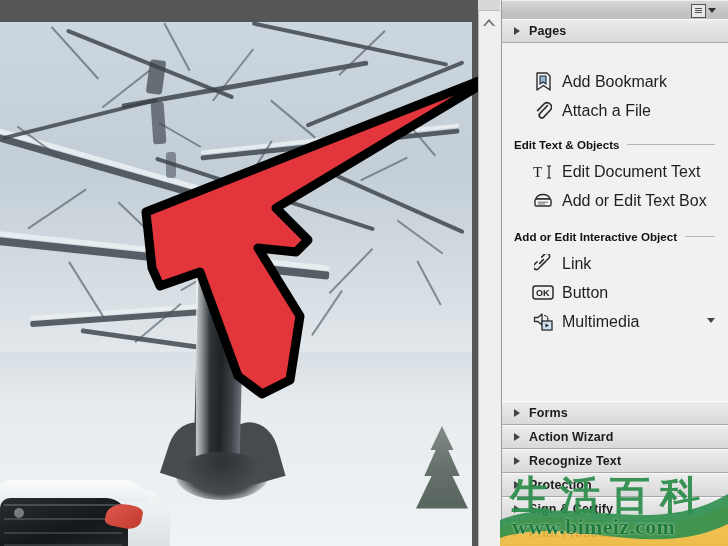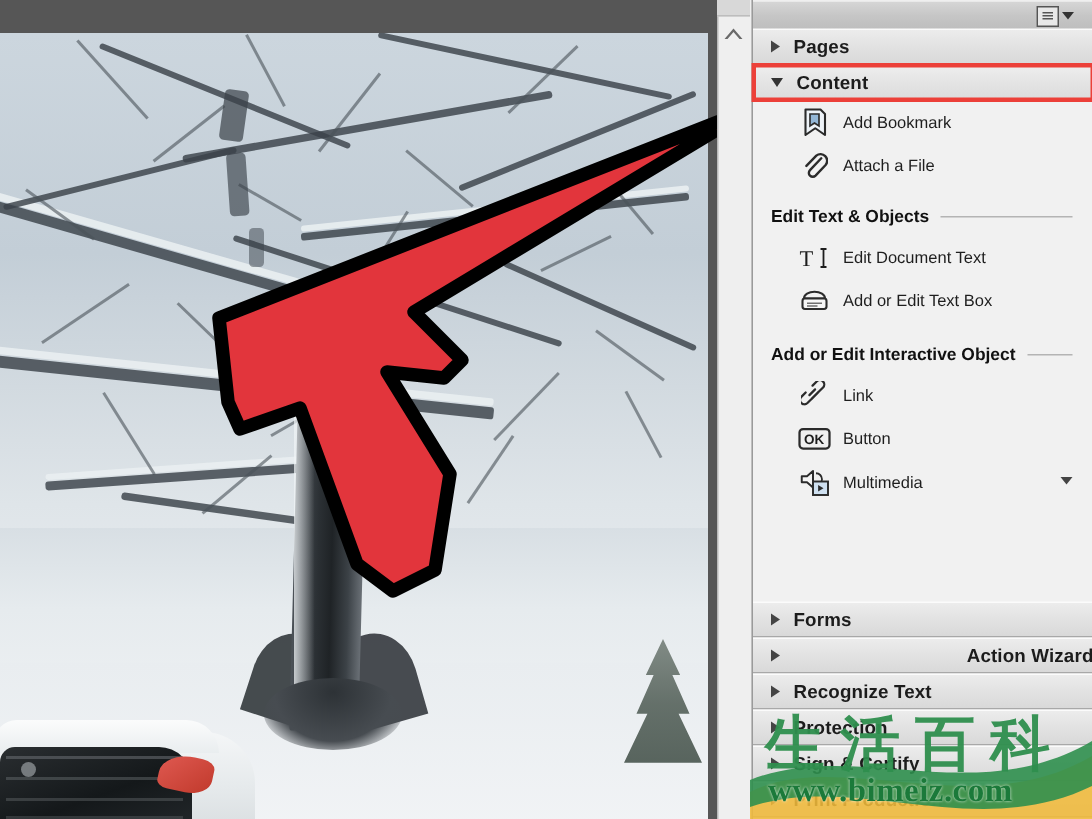--- a/index.html
+++ b/index.html
@@ -106,21 +106,21 @@
   .sec-head .lbl{font-size:12.5px;font-weight:bold;color:#1c1c1c;letter-spacing:.1px;}
 
   .sec-head.selected{outline:3px solid #ec4039;outline-offset:-2px;z-index:5;
       background:linear-gradient(180deg,#eeeeee 0%,#e4e4e4 50%,#dcdcdc 100%);}
 
   
   .content-body{position:absolute;left:0;top:67px;width:227px;height:352px;background:#f1f1f1;}
 
   .tool-row{position:relative;height:29px;display:flex;align-items:center;padding-left:30px;box-sizing:border-box;}
   .tool-row .ticon{width:22px;height:20px;margin-right:8px;display:flex;align-items:center;justify-content:center;flex:0 0 auto;}
-  .tool-row .tlbl{font-size:11px;color:#1e1e1e;}
+  .tool-row .tlbl{font-size:16px;color:#1e1e1e;}
   .tool-row .dd{position:absolute;right:14px;top:11px;width:0;height:0;
       border-left:4px solid transparent;border-right:4px solid transparent;border-top:5px solid #444;}
 
   .group-head{position:relative;height:26px;display:flex;align-items:center;padding:0 14px 0 12px;box-sizing:border-box;}
   .group-head .glbl{font-size:11.6px;font-weight:bold;color:#111;white-space:nowrap;}
   .group-head .rule{flex:1;height:1px;background:#b4b4b4;margin-left:8px;}
 
   
   .wm{position:absolute;left:500px;top:470px;width:228px;height:76px;pointer-events:none;overflow:hidden;}
   .wm-url{position:absolute;left:12px;top:44px;font-size:22px;color:#1b7a3a;
@@ -249,24 +249,20 @@
           </span>
         <span class="pm-caret"></span>
       </div>
     </div>
 
     <div class="sec-head" style="top:19px;">
       <span class="tri tri-right"></span>
       <span class="lbl">Pages</span>
     </div>
 
-    <div class="sec-head selected" style="top:43px;">
-      <span class="tri tri-down"></span>
-      <span class="lbl">Content</span>
-    </div>
 
     <div class="content-body">
 
       <div class="tool-row">
         <span class="ticon">
           <svg width="17" height="19" viewBox="0 0 17 19">
             <path d="M2 1 H12 L15 4 V18 L8.5 13.5 L2 18 Z" fill="#eef3f8" stroke="#2b2b2b" stroke-width="1.4" stroke-linejoin="round"></path>
             <path d="M5 4 H11 V12 L8 10 L5 12 Z" fill="#93b6d6" stroke="#2b2b2b" stroke-width="1.1"></path>
           </svg>
         </span>
@@ -351,21 +347,21 @@
         <span class="dd"></span>
       </div>
 
 
     </div>
 
     <div class="sec-head" style="top:401px;">
       <span class="tri tri-right"></span>
       <span class="lbl">Forms</span>
     </div>
-    <div class="sec-head" style="top:425px;justify-content:space-between;">
+    <div class="sec-head" style="top:425px;">
       <span class="tri tri-right"></span>
       <span class="lbl">Action Wizard</span>
     </div>
     <div class="sec-head" style="top:449px;">
       <span class="tri tri-right"></span>
       <span class="lbl">Recognize Text</span>
     </div>
     <div class="sec-head" style="top:473px;">
       <span class="tri tri-right"></span>
       <span class="lbl">Protection</span>

